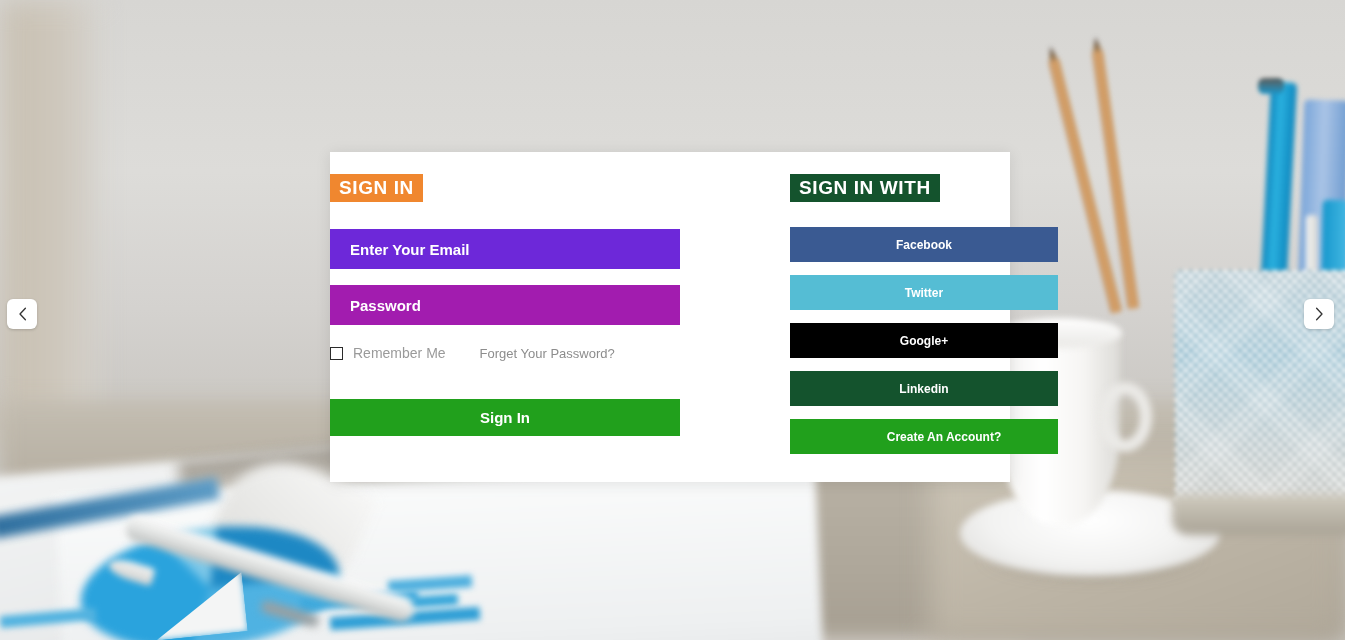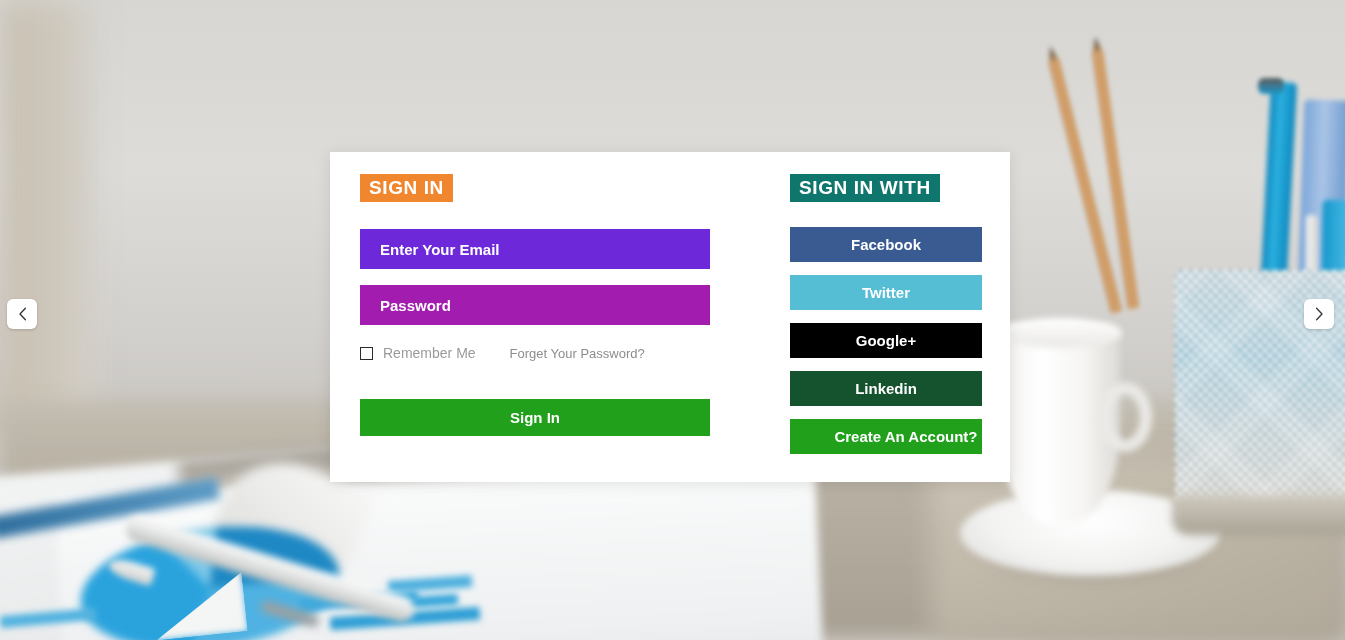--- a/index.html
+++ b/index.html
@@ -266,21 +266,21 @@
   
   #login-card {
     position:absolute;
     left:330px; top:152px;
     width:680px; height:330px;
     background:#ffffff;
     display:flex;
     box-shadow:0 2px 14px rgba(0,0,0,.10);
   }
   .card-col { padding-top:22px; }
-  .col-left  { width:380px; padding-left:30px; padding-right:20px; }
+  .col-left  { width:380px; padding-right:20px; }
   .col-right { width:300px; padding-left:80px; padding-right:30px; }
 
   .section-badge {
     display:inline-block;
     background:#f0872f;
     color:#ffffff;
     font-size:19px;
     font-weight:bold;
     letter-spacing:.6px;
     padding:4px 9px 5px 9px;
@@ -337,25 +337,25 @@
     font-family:"Liberation Sans", sans-serif;
     font-size:15px;
     font-weight:bold;
     cursor:pointer;
   }
 
   
   .social-list { margin-top:25px; }
   .social-btn {
     display:block;
-    width:192px; height:35px;
+    width:268px; height:35px;
     border:none;
     color:#ffffff;
     font-family:"Liberation Sans", sans-serif;
-    font-size:15px;
+    font-size:12px;
     font-weight:bold;
     cursor:pointer;
     margin-bottom:13px;
   }
   .social-btn:last-child { margin-bottom:0; }
   #create-account-button { margin-top:6px;padding-left:40px; }
 </style>
 </head>
 <body>
 
@@ -444,21 +444,21 @@
           <span class="remember-label">Remember Me</span>
         </label>
         <a class="forgot-link" href="#">Forget Your Password?</a>
       </div>
 
       <button id="signin-button" style="background: rgb(33, 160, 28); color: rgb(255, 255, 255);">Sign In</button>
     </div>
 
     <div class="card-col col-right">
 
-      <span class="section-badge" style="background: #0f766e; color: rgb(255, 255, 255);">SIGN IN WITH</span>
+      <span class="section-badge" style="background: #14532d; color: rgb(255, 255, 255);">SIGN IN WITH</span>
 
       <div class="social-list">
         <button class="social-btn" id="btn-facebook" style="background: rgb(58, 90, 146); color: rgb(255, 255, 255);">Facebook</button>
         <button class="social-btn" id="btn-twitter" style="background: rgb(85, 189, 212); color: rgb(255, 255, 255);">Twitter</button>
         <button class="social-btn" id="btn-google" style="background: #000000; color: rgb(255, 255, 255);">Google+</button>
         <button class="social-btn" id="btn-linkedin" style="background: #14532d; color: rgb(255, 255, 255);">Linkedin</button>
         <button class="social-btn" id="create-account-button" style="background: rgb(33, 160, 28); color: rgb(255, 255, 255);">Create An Account?</button>
       </div>
     </div>
   </div>

